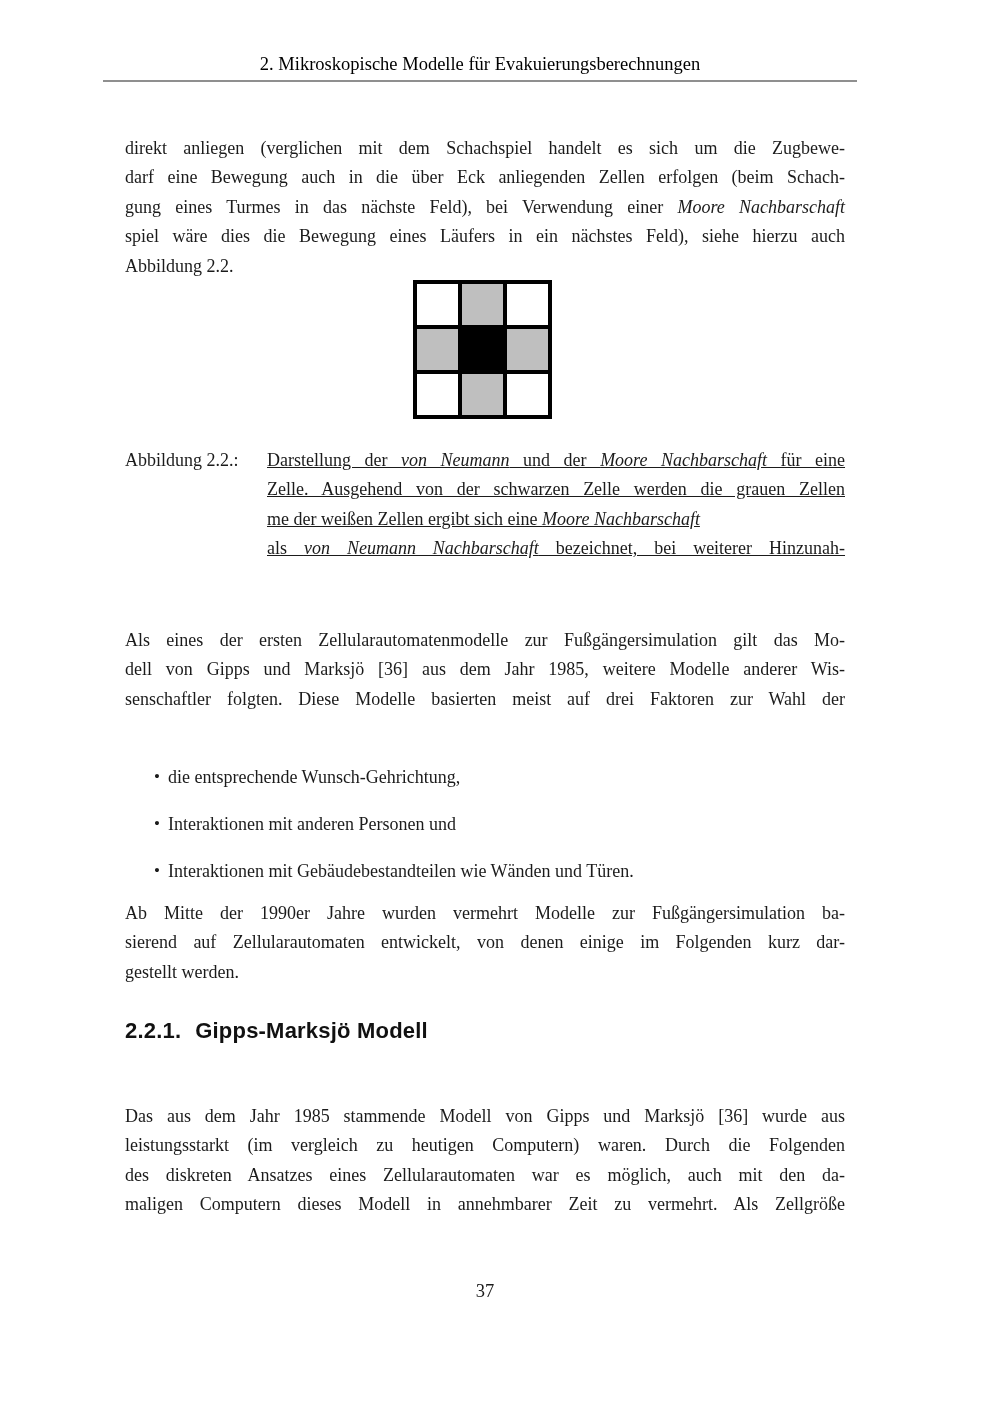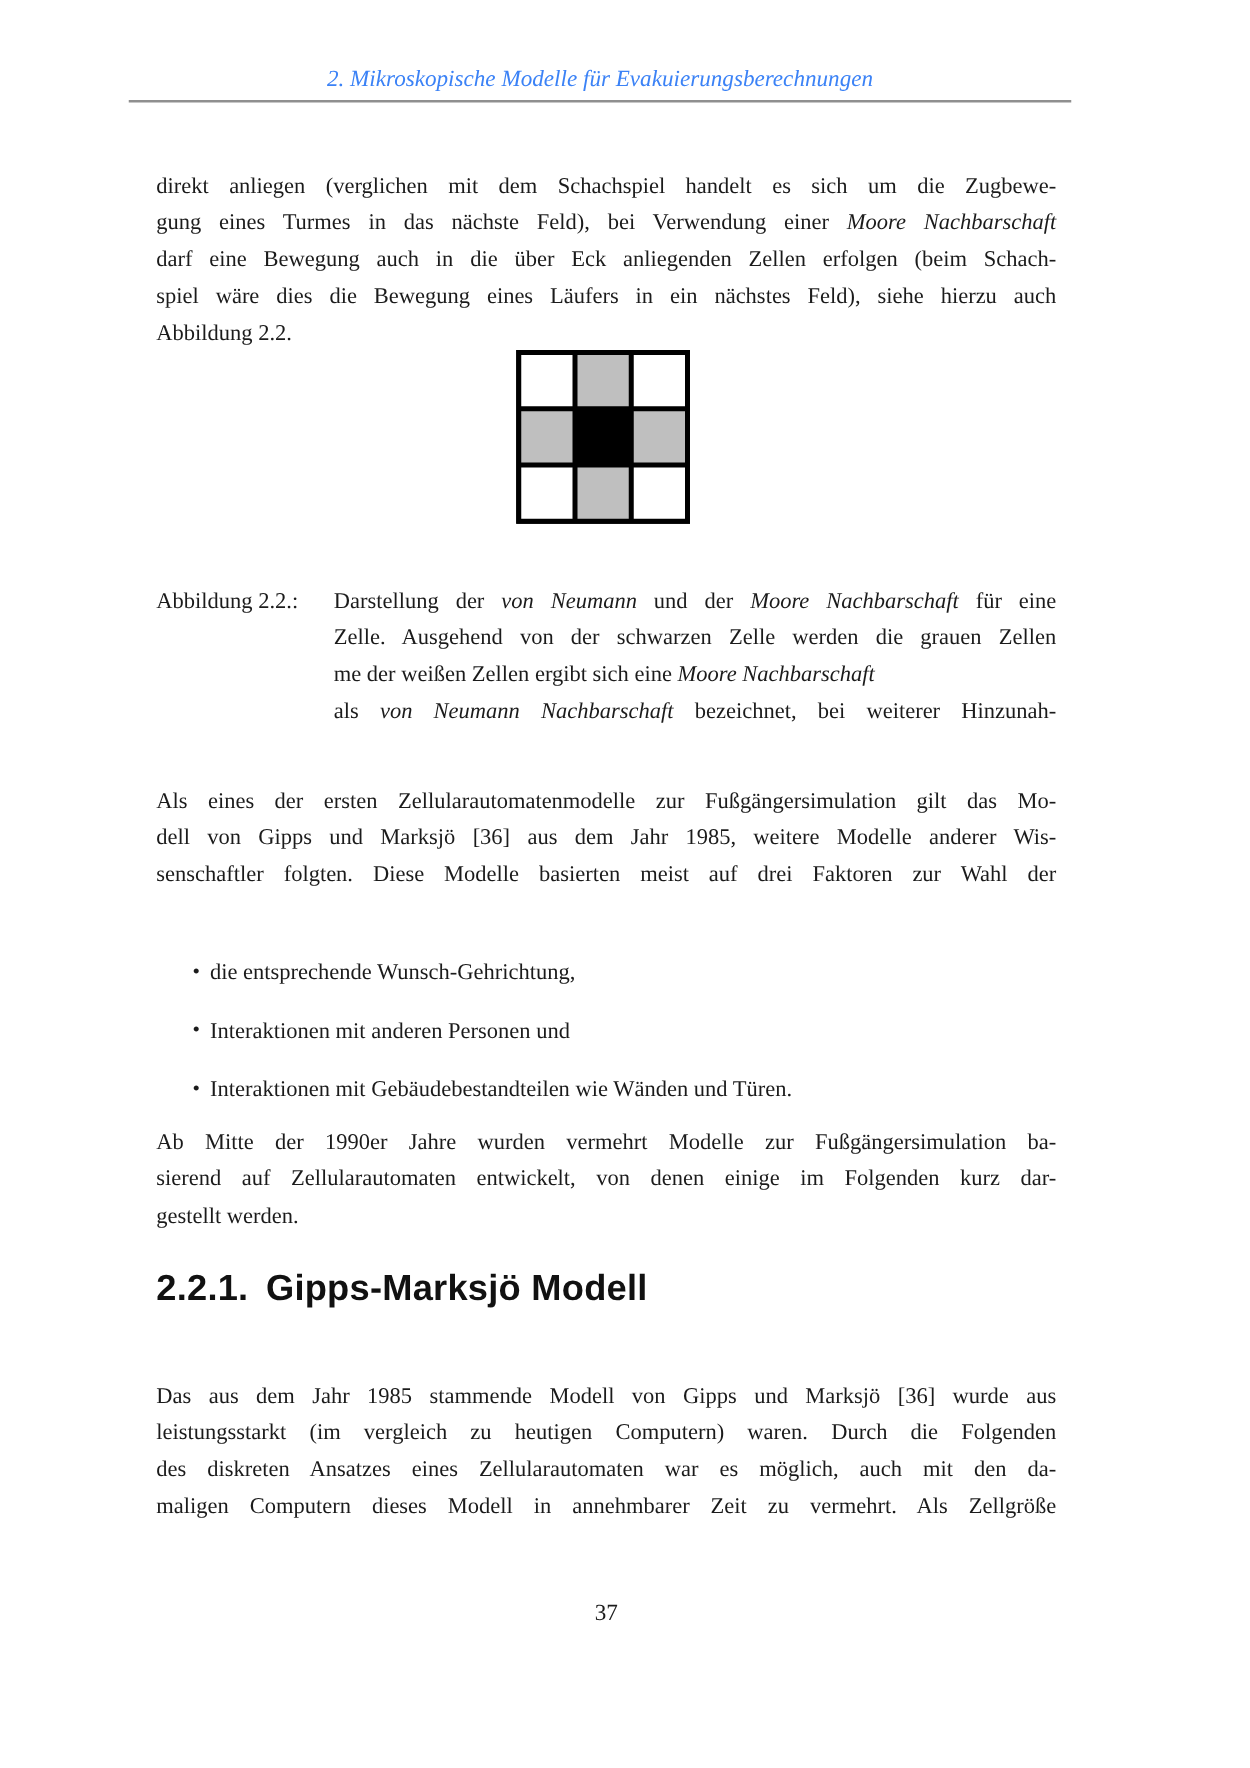--- a/index.html
+++ b/index.html
@@ -11,24 +11,23 @@
     background: #ffffff;
     font-family: "Liberation Serif", serif;
     font-size: 18px;
     color: #1b1b1b;
     overflow: hidden;
   }
   .header-title {
     position: absolute;
     top: 52px; left: 103px; width: 754px;
     text-align: center;
-    font-style: italic;
     font-size: 18.5px;
     line-height: 24px;
-    color: #3b82f6;
+    color: #000000;
   }
   .header-rule {
     position: absolute;
     top: 80px; left: 103px; width: 754px; height: 2px;
     background: #8f8f8f;
   }
   .block { position: absolute; left: 125px; width: 720px; margin-top: 24px; }
   .tline {
     line-height: 29.4px;
     text-align: justify;
@@ -44,37 +43,37 @@
     top: 280px; left: 413px;
     width: 139px; height: 139px;
     background: #000;
     border: 4.5px solid #000;
     display: grid;
     grid-template-columns: repeat(3, 1fr);
     grid-template-rows: repeat(3, 1fr);
     gap: 4px;
   }
 
-  #caption { top: 442px; padding-left: 142px; }
+  #caption { top: 422px; padding-left: 142px; text-decoration: underline; }
   .caption-label { position: absolute; left: 0; top: 0; line-height: 29.4px; white-space: nowrap; }
 
   #p2 { top: 602px; }
 
   #factor-list { top: 739px; }
   .li { position: relative; padding-left: 43px; line-height: 29.4px; margin-bottom: 17.6px; }
   .bullet { position: absolute; left: 29px; top: -1px; font-size: 17px; }
 
   #p3 { top: 875px; }
 
   .section-heading {
     position: absolute;
     top: 1016px; left: 125px;
     font-family: "Liberation Sans", sans-serif;
     font-weight: bold;
-    font-size: 29px;
+    font-size: 22px;
     line-height: 30px;
     color: #111111;
     letter-spacing: 0.2px;
   }
   .section-number { margin-right: 14px; }
 
   #p4 { top: 1078px; }
 
   .page-number {
     position: absolute;
@@ -87,22 +86,22 @@
 </head>
 <body>
 
 <div class="page">
 
   <div class="header-title">2. Mikroskopische Modelle für Evakuierungsberechnungen</div>
   <div class="header-rule"></div>
 
   <div id="p1" class="block">
       <div class="tline"><span>direkt anliegen (verglichen mit dem Schachspiel handelt es sich um die Zugbewe-</span></div>
+      <div class="tline"><span>darf eine Bewegung auch in die über Eck anliegenden Zellen erfolgen (beim Schach-</span></div>
       <div class="tline"><span>gung eines Turmes in das nächste Feld), bei Verwendung einer </span><span class="it">Moore Nachbarschaft</span></div>
-      <div class="tline"><span>darf eine Bewegung auch in die über Eck anliegenden Zellen erfolgen (beim Schach-</span></div>
       <div class="tline"><span>spiel wäre dies die Bewegung eines Läufers in ein nächstes Feld), siehe hierzu auch</span></div>
       <div class="tline tline-end"><span>Abbildung 2.2.</span></div>
     </div>
 
   <div class="figure">
       <div style="background: rgb(255, 255, 255);"></div>
       <div style="background: rgb(191, 191, 191);"></div>
       <div style="background: rgb(255, 255, 255);"></div>
       <div style="background: rgb(191, 191, 191);"></div>
       <div style="background: rgb(0, 0, 0);"></div>

